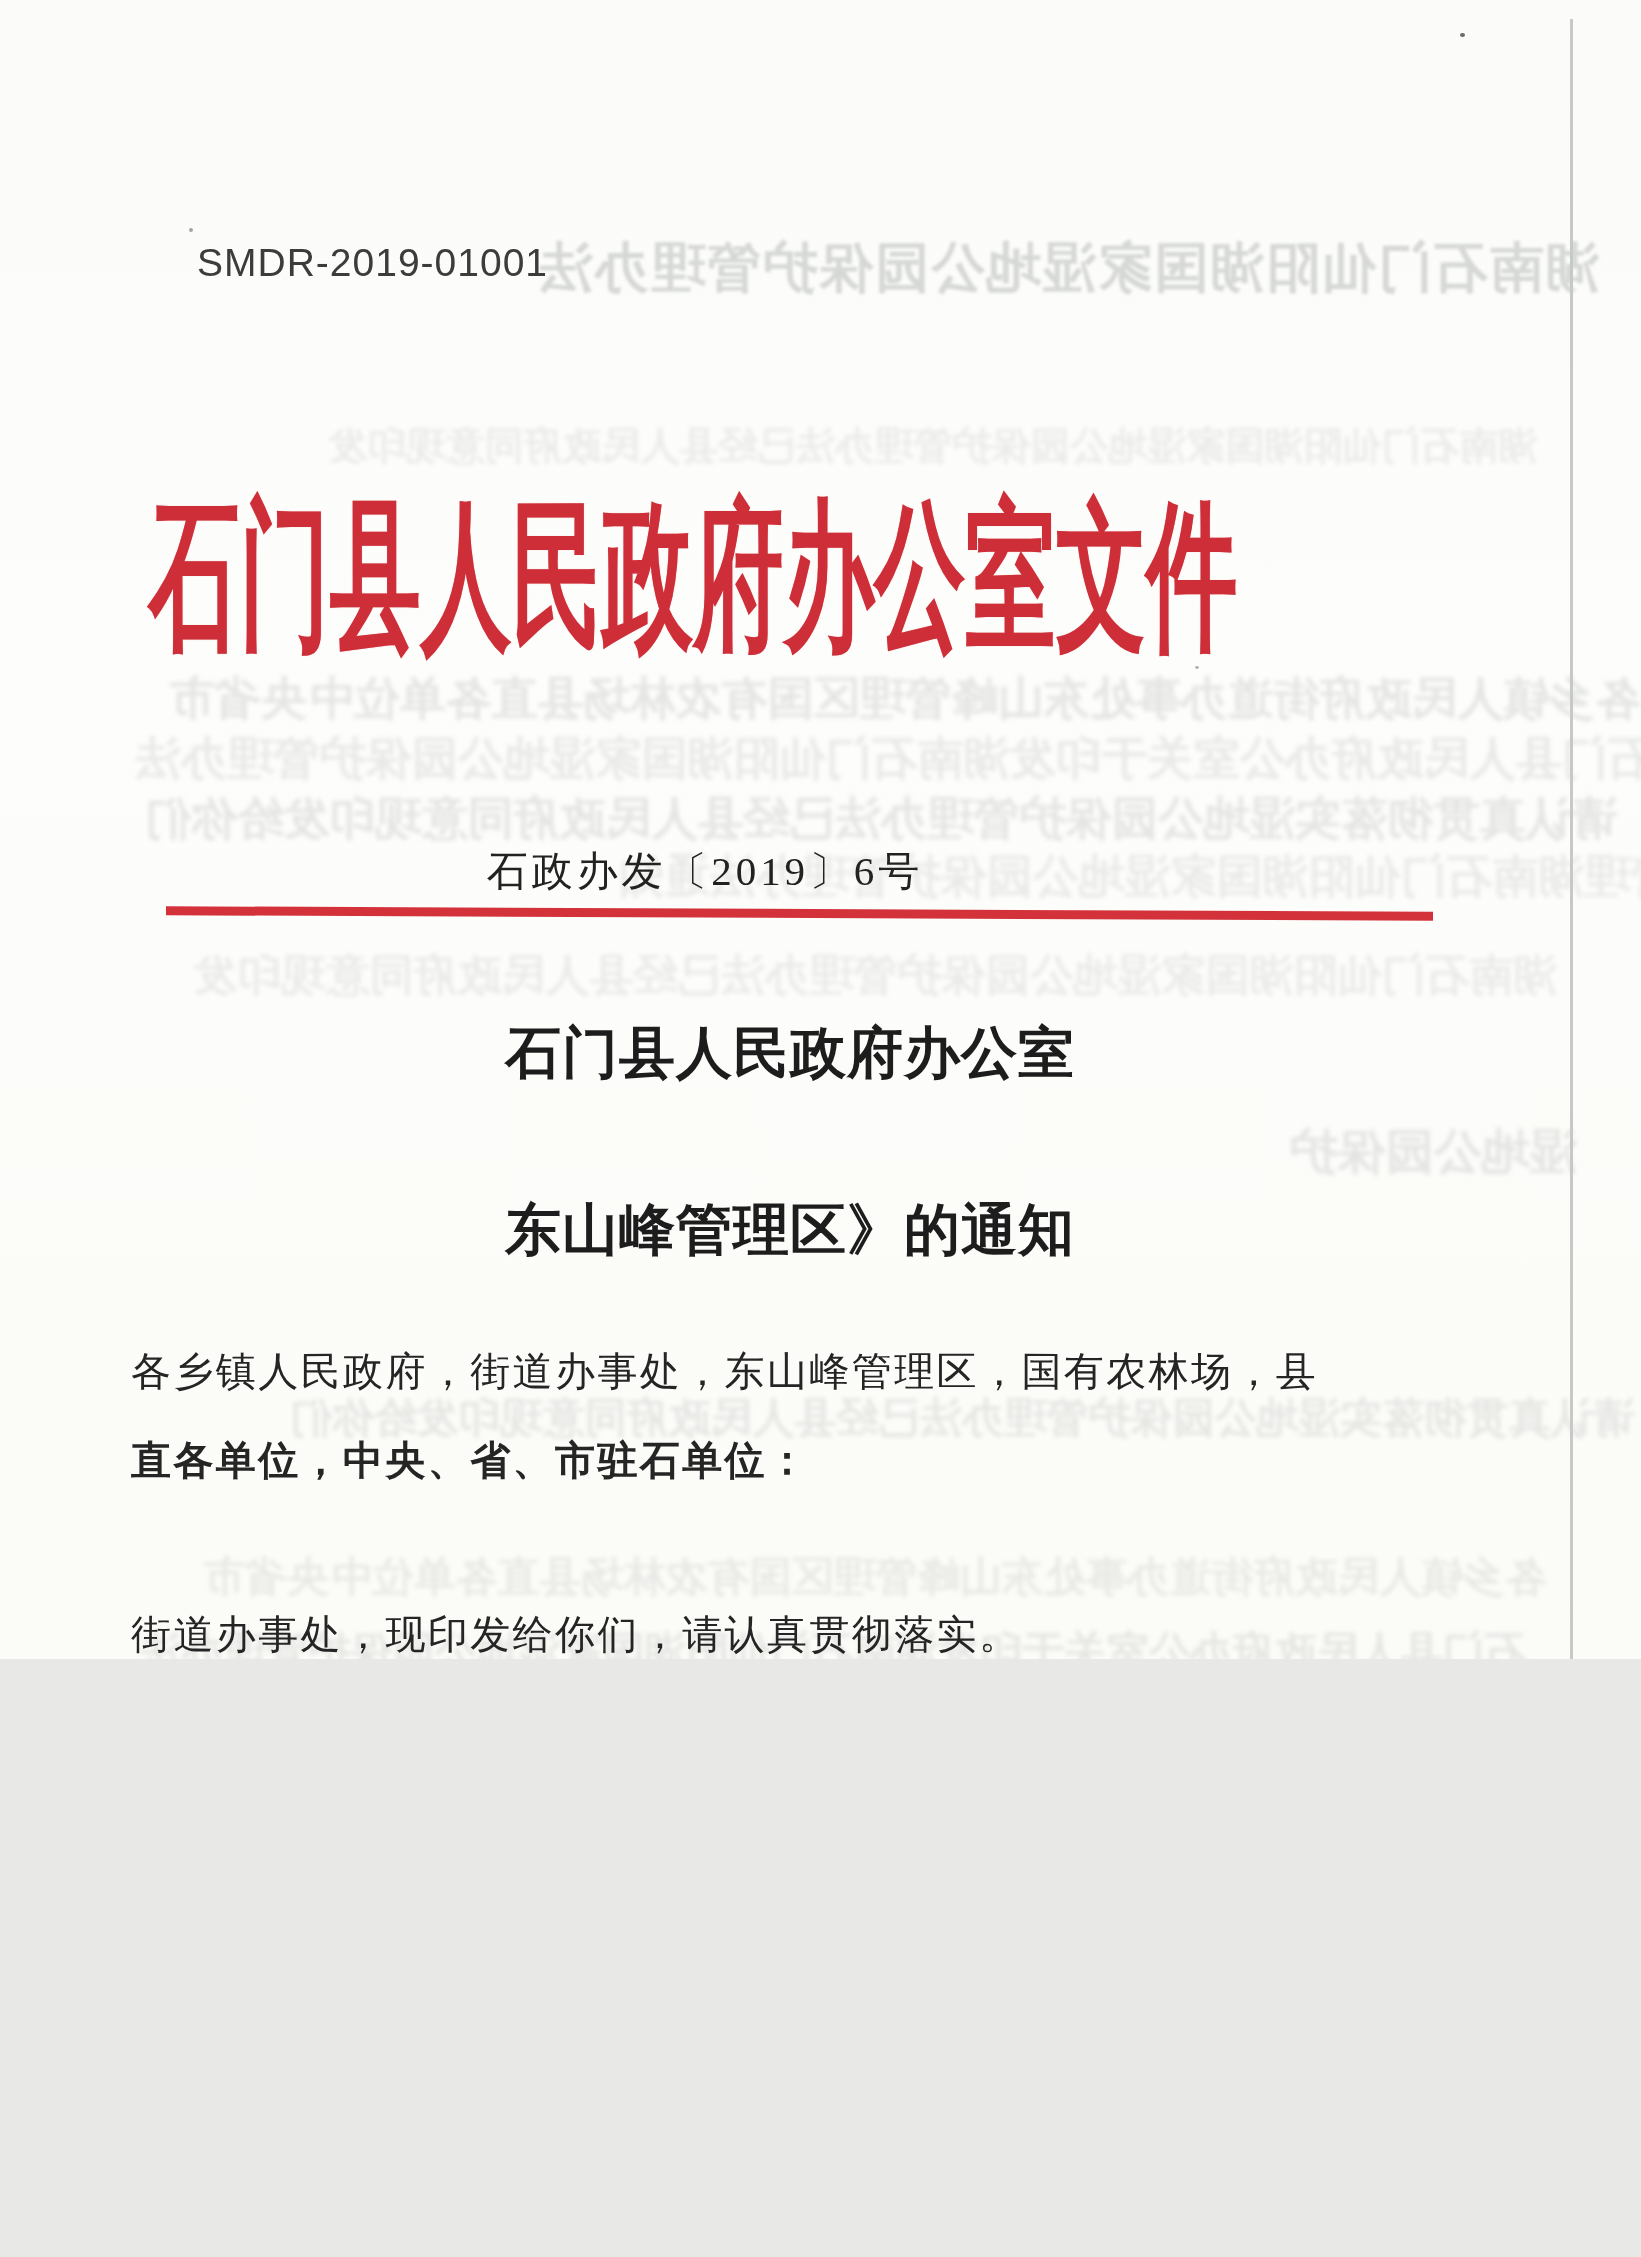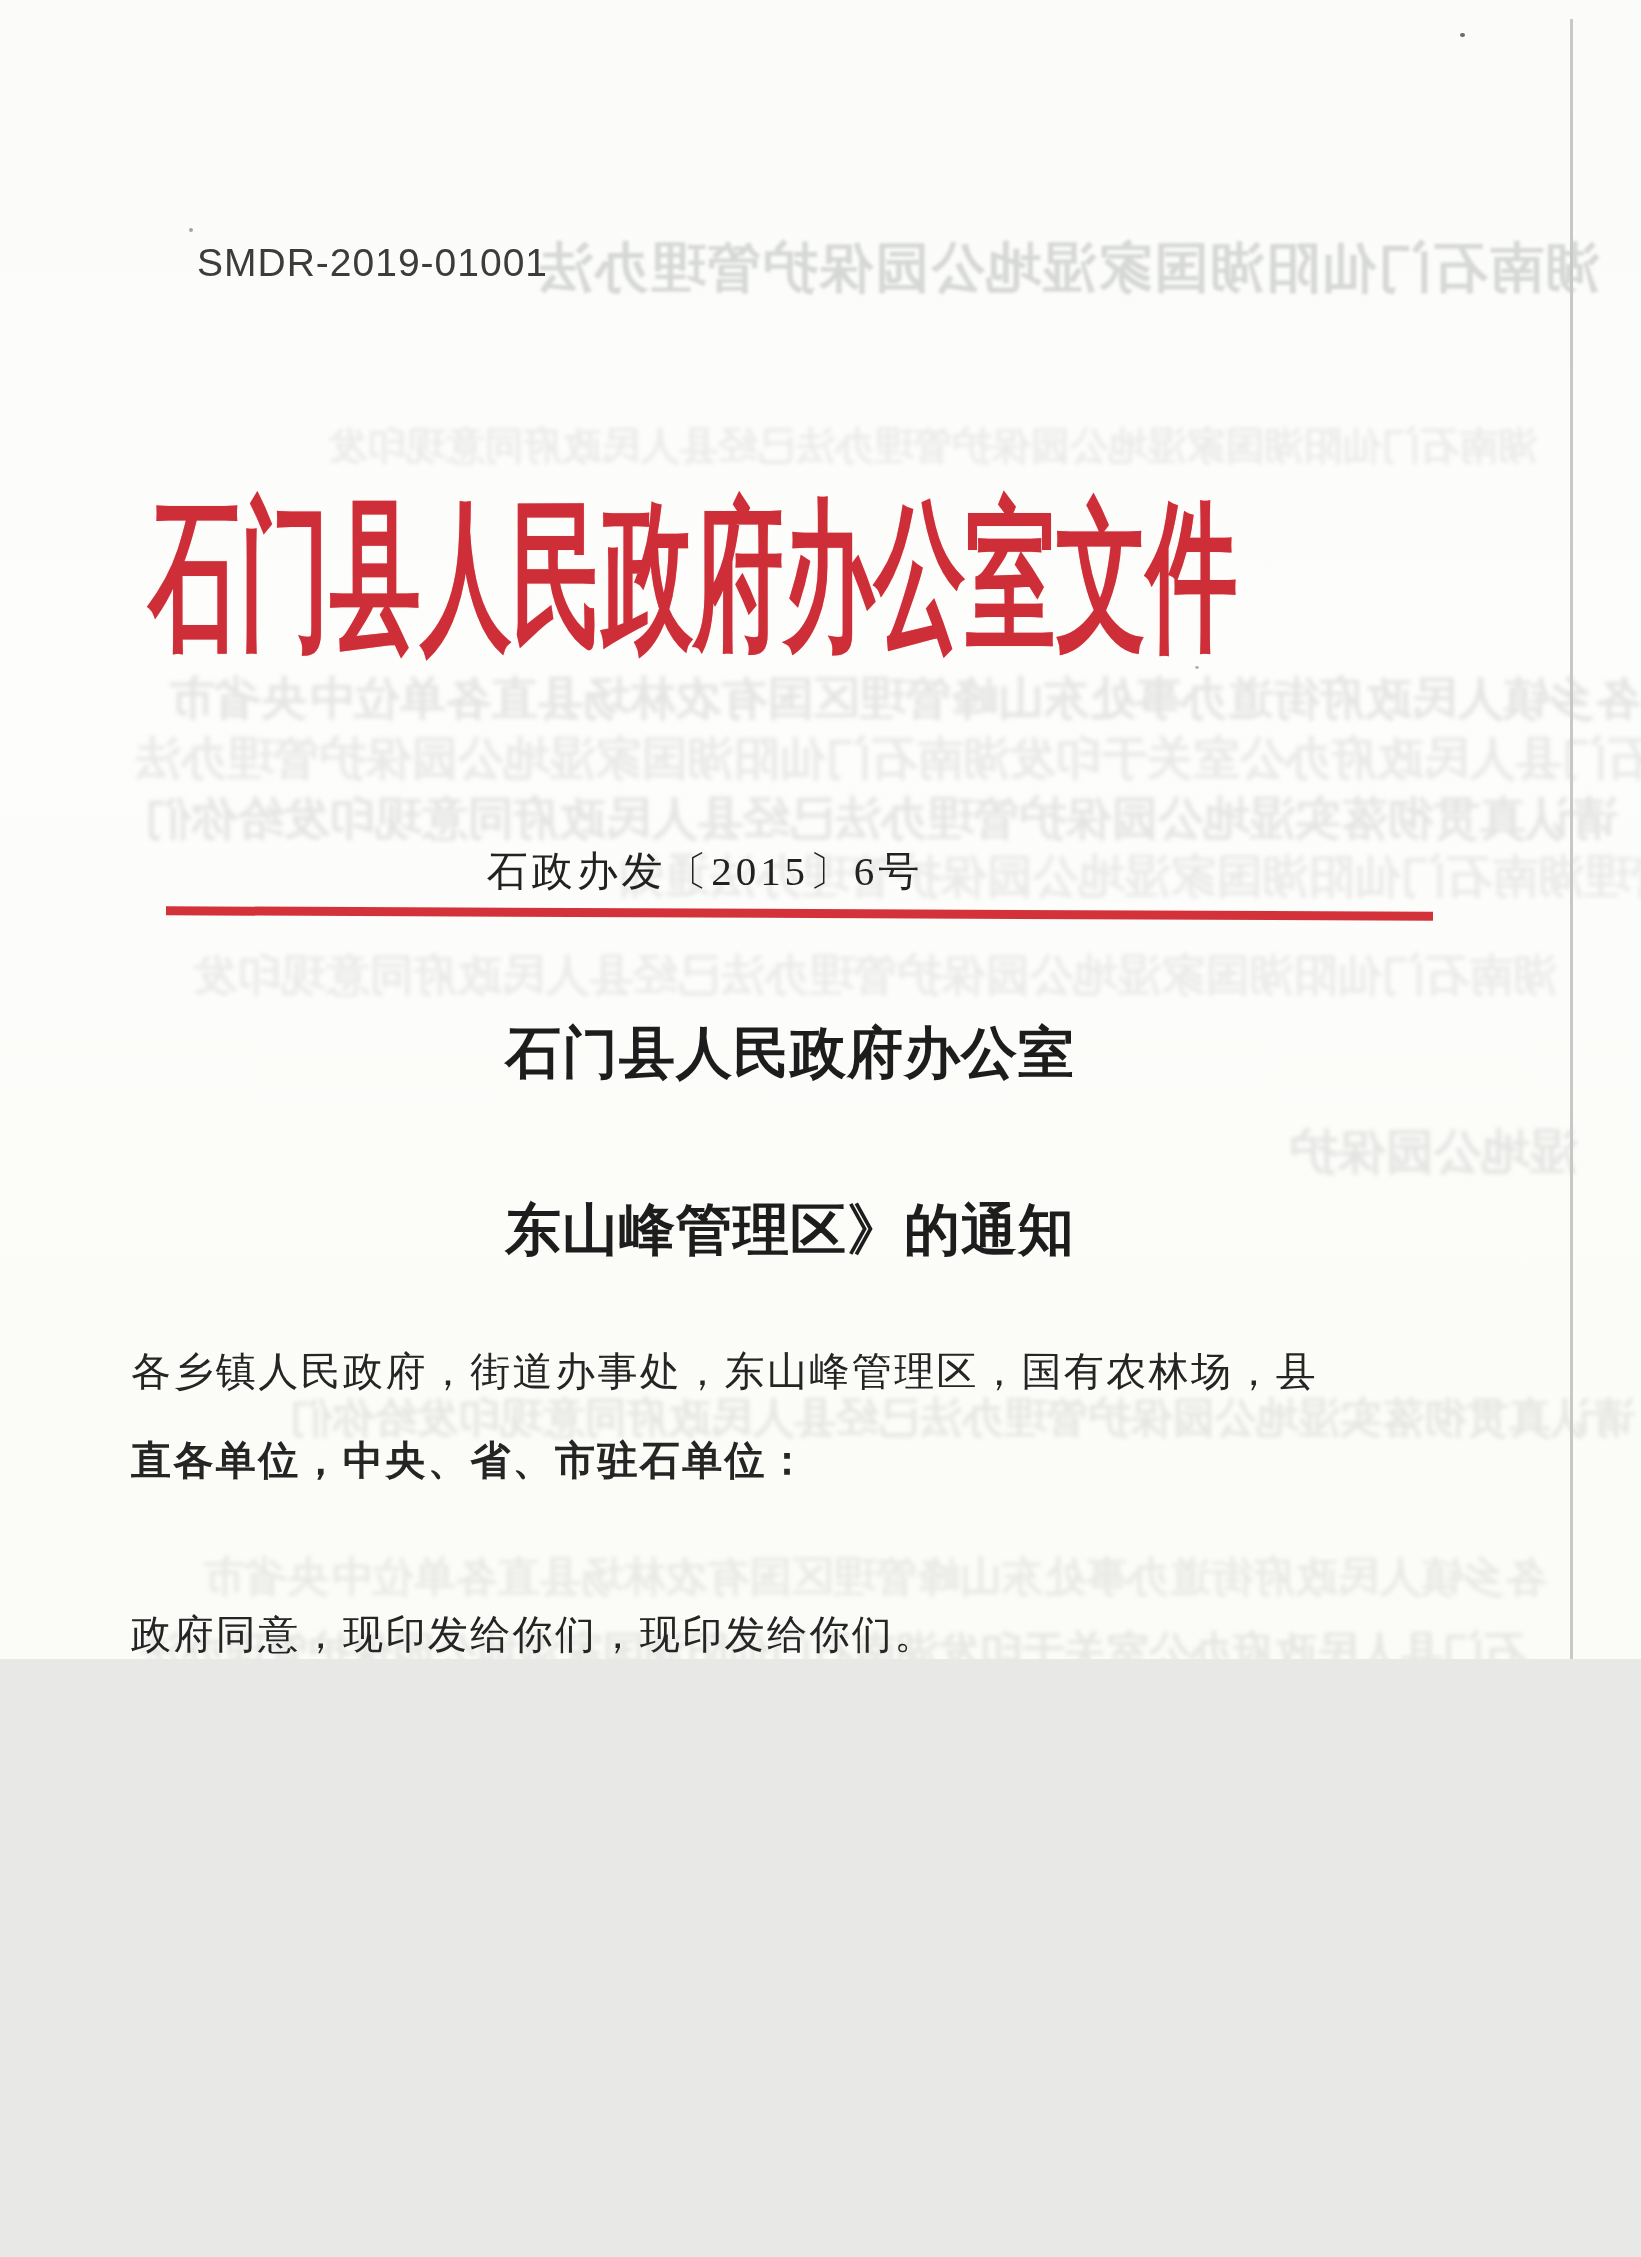--- a/index.html
+++ b/index.html
@@ -121,30 +121,30 @@
   <span class="ghost g14">湖南石门仙阳湖国家湿地公园保护管理</span>
   <span class="ghost g15">石门仙阳湖国家湿地公园保护管理</span>
   <span class="ghost g16">湿地公园保护管理办法县人民</span>
   <span class="ghost g17">湿地公园保护管理</span>
   <span class="ghost gmark">——</span>
 
   <div class="doc-ref">SMDR-2019-01001</div>
 
   <div class="red-title">石门县人民政府办公室文件</div>
 
-  <div class="doc-number">石政办发〔2015〕6号</div>
+  <div class="doc-number">石政办发〔2019〕6号</div>
 
   <div class="red-rule"></div>
 
   <div class="heading h1">石门县人民政府办公室</div>
   <div class="heading h3">东山峰管理区》的通知</div>
 
   <div class="body-line b1">各乡镇人民政府，街道办事处，东山峰管理区，国有农林场，县</div>
   <div class="body-line b2">直各单位，中央、省、市驻石单位：</div>
-  <div class="body-line b4">政府同意，现印发给你们，现印发给你们。</div>
+  <div class="body-line b4">街道办事处，现印发给你们，请认真贯彻落实。</div>
 
   <div class="signature">石门县人民政府办公室</div>
   <div class="date">2019 年 8 月 28 日</div>
 
   <svg class="seal" viewBox="0 0 340 340">
     <defs>
       <path id="sealArc" d="M 64.7 208.3 A 112 112 0 1 1 275.3 208.3" fill="none"></path>
     </defs>
     <g fill="#d9565a" stroke="#d9565a">
       <circle cx="170" cy="170" r="149" fill="none" stroke-width="10" opacity="0.9"></circle>

